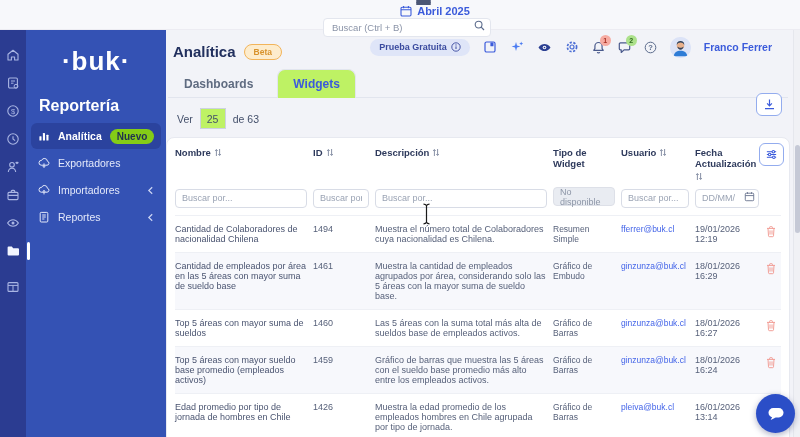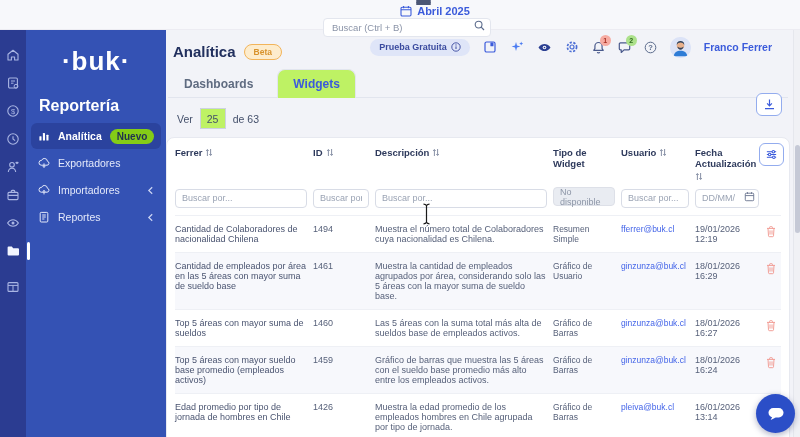--- a/index.html
+++ b/index.html
@@ -326,21 +326,21 @@
 
   <div class="iconbtn download-btn">
     <svg width="13" height="13" viewBox="0 0 13 13">
         <path d="M6.5 1.6 v6 M4.1 5.4 L6.5 7.8 L8.9 5.4 M2 10.6 h9" fill="none" stroke="#3b5bdb" stroke-width="1.2"></path>
       </svg>
   </div>
 
   <div class="table-card">
     <div class="grid thead">
       <div class="th">
-          <span>Ferrer</span>
+          <span>Nombre</span>
           <svg width="8" height="9" viewBox="0 0 8 9">
             <path d="M2.4 8 V1.6 M1.1 2.9 L2.4 1.6 L3.7 2.9 M5.6 1 v6.4 M4.3 6.1 L5.6 7.4 L6.9 6.1" fill="none" stroke="#7a849c" stroke-width="0.9"></path>
           </svg>
         </div>
       <div class="th">
           <span>ID</span>
           <svg width="8" height="9" viewBox="0 0 8 9">
             <path d="M2.4 8 V1.6 M1.1 2.9 L2.4 1.6 L3.7 2.9 M5.6 1 v6.4 M4.3 6.1 L5.6 7.4 L6.9 6.1" fill="none" stroke="#7a849c" stroke-width="0.9"></path>
           </svg>
         </div>
@@ -413,21 +413,21 @@
                 <path d="M2 3.4 h8 M4.6 3.4 V2.4 a.8 .8 0 0 1 .8 -.8 h1.2 a.8 .8 0 0 1 .8 .8 V3.4 M3 3.4 L3.5 10.8 a1 1 0 0 0 1 .9 h3 a1 1 0 0 0 1 -.9 L9 3.4 M5 5.4 v4.2 M7 5.4 v4.2" fill="none" stroke="#f0958c" stroke-width="0.9"></path>
               </svg>
       </span>
     </div>
   </div>
 
   <div class="grid trow alt">
     <div class="c-name">Cantidad de empleados por área en las 5 áreas con mayor suma de sueldo base</div>
     <div class="c-id">1461</div>
     <div class="c-desc">Muestra la cantidad de empleados agrupados por área, considerando solo las 5 áreas con la mayor suma de sueldo base.</div>
-    <div class="c-type">Gráfico de Usuario</div>
+    <div class="c-type">Gráfico de Embudo</div>
     <div class="c-user"><a>ginzunza@buk.cl</a></div>
     <div class="c-date">18/01/2026 16:29</div>
     <div>
       <span class="trash">
         <svg width="12" height="13" viewBox="0 0 12 13">
                 <path d="M2 3.4 h8 M4.6 3.4 V2.4 a.8 .8 0 0 1 .8 -.8 h1.2 a.8 .8 0 0 1 .8 .8 V3.4 M3 3.4 L3.5 10.8 a1 1 0 0 0 1 .9 h3 a1 1 0 0 0 1 -.9 L9 3.4 M5 5.4 v4.2 M7 5.4 v4.2" fill="none" stroke="#f0958c" stroke-width="0.9"></path>
               </svg>
       </span>
     </div>
   </div>

